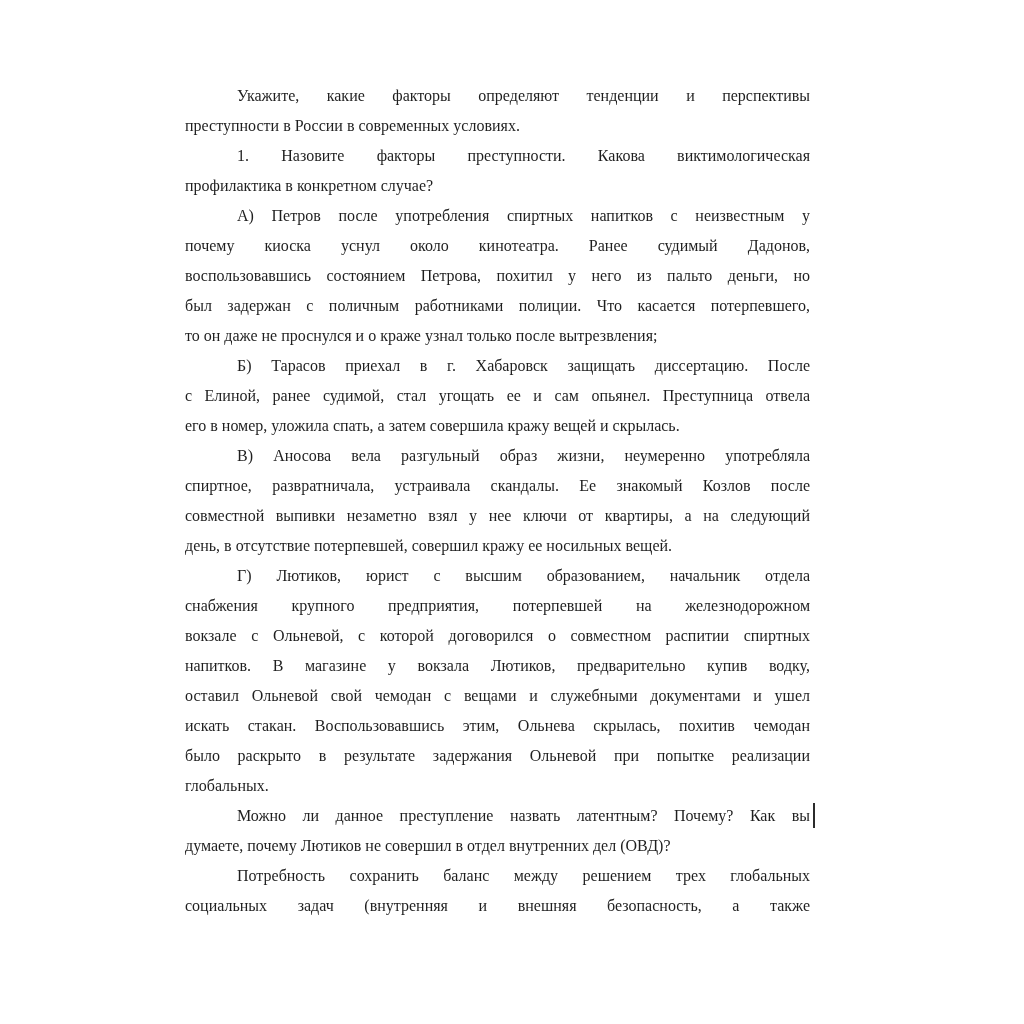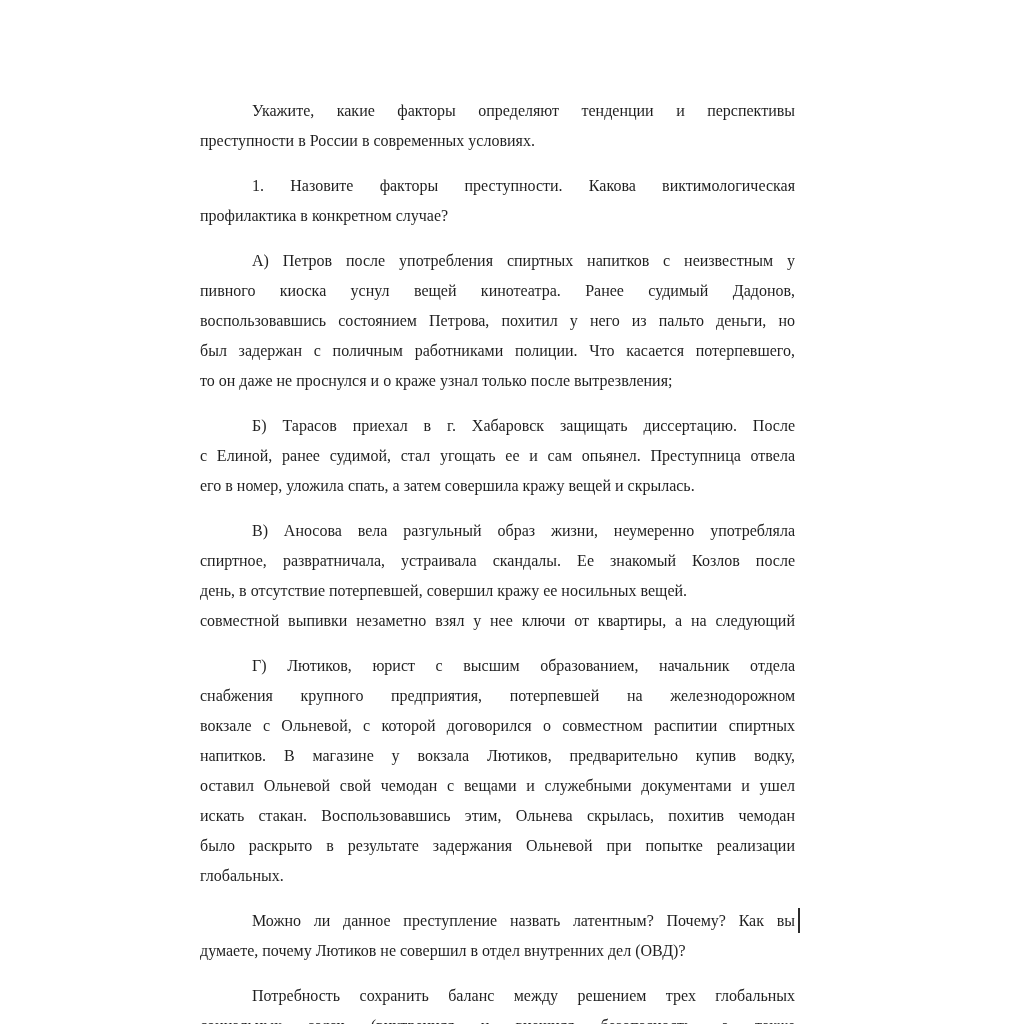--- a/index.html
+++ b/index.html
@@ -15,21 +15,21 @@
   }
   .page {
     position: absolute;
     left: 185px;
     top: 81px;
     width: 625px;
     font-family: "Liberation Serif", "DejaVu Serif", serif;
     font-size: 16px;
     color: #1f1f1f;
   }
-  .para { margin: 15px; }
+  .para { margin: 0; }
   .line {
     height: 30px;
     line-height: 30px;
     position: relative;
     white-space: normal;
   }
   .line.just {
     text-align: justify;
     text-align-last: justify;
   }
@@ -56,35 +56,35 @@
     <div class="para">
       <div class="line just first">Укажите, какие факторы определяют тенденции и перспективы</div>
       <div class="line last">преступности в России в современных условиях.</div>
     </div>
     <div class="para">
       <div class="line just first">1. Назовите факторы преступности. Какова виктимологическая</div>
       <div class="line last">профилактика в конкретном случае?</div>
     </div>
     <div class="para">
       <div class="line just first">А) Петров после употребления спиртных напитков с неизвестным у</div>
-      <div class="line just">пивного киоска уснул вещей кинотеатра. Ранее судимый Дадонов,</div>
+      <div class="line just">почему киоска уснул около кинотеатра. Ранее судимый Дадонов,</div>
       <div class="line just">воспользовавшись состоянием Петрова, похитил у него из пальто деньги, но</div>
       <div class="line just">был задержан с поличным работниками полиции. Что касается потерпевшего,</div>
       <div class="line last">то он даже не проснулся и о краже узнал только после вытрезвления;</div>
     </div>
     <div class="para">
       <div class="line just first">Б) Тарасов приехал в г. Хабаровск защищать диссертацию. После</div>
       <div class="line just">с Елиной, ранее судимой, стал угощать ее и сам опьянел. Преступница отвела</div>
       <div class="line last">его в номер, уложила спать, а затем совершила кражу вещей и скрылась.</div>
     </div>
     <div class="para">
       <div class="line just first">В) Аносова вела разгульный образ жизни, неумеренно употребляла</div>
       <div class="line just">спиртное, развратничала, устраивала скандалы. Ее знакомый Козлов после</div>
+      <div class="line just">совместной выпивки незаметно взял у нее ключи от квартиры, а на следующий</div>
       <div class="line last">день, в отсутствие потерпевшей, совершил кражу ее носильных вещей.</div>
-      <div class="line just">совместной выпивки незаметно взял у нее ключи от квартиры, а на следующий</div>
     </div>
     <div class="para">
       <div class="line just first">Г) Лютиков, юрист с высшим образованием, начальник отдела</div>
       <div class="line just">снабжения крупного предприятия, потерпевшей на железнодорожном</div>
       <div class="line just">вокзале с Ольневой, с которой договорился о совместном распитии спиртных</div>
       <div class="line just">напитков. В магазине у вокзала Лютиков, предварительно купив водку,</div>
       <div class="line just">оставил Ольневой свой чемодан с вещами и служебными документами и ушел</div>
       <div class="line just">искать стакан. Воспользовавшись этим, Ольнева скрылась, похитив чемодан</div>
       <div class="line just">было раскрыто в результате задержания Ольневой при попытке реализации</div>
       <div class="line last">глобальных.</div>

